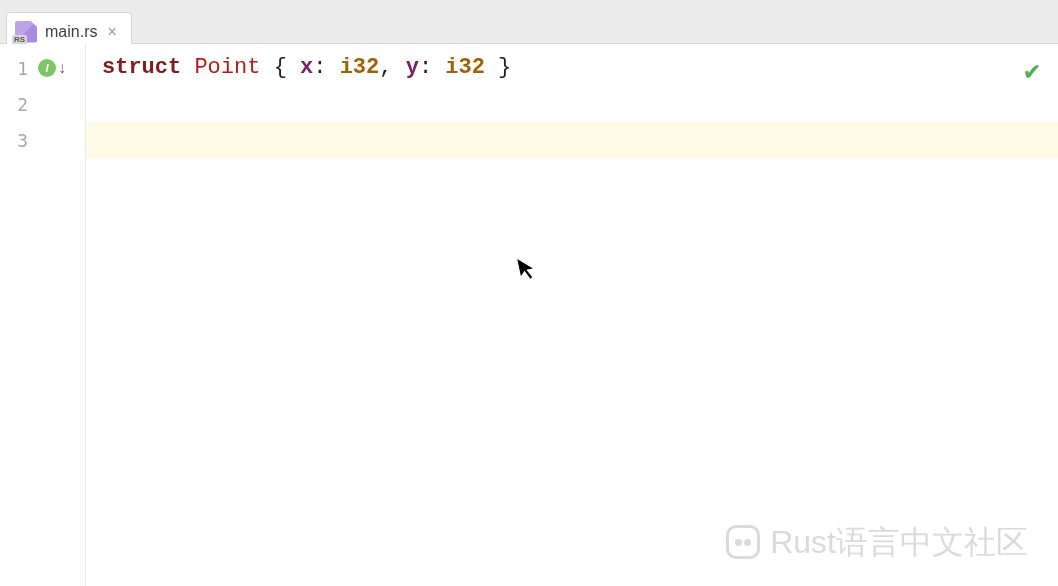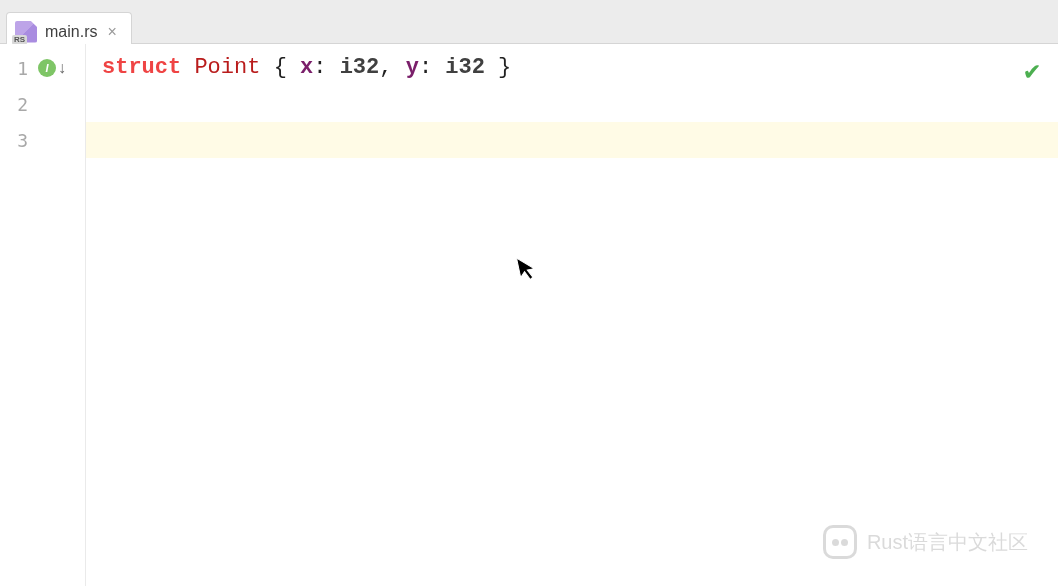--- a/index.html
+++ b/index.html
@@ -108,25 +108,25 @@
   }
   .code-line {
     height:36px;
     padding-left:16px;
     white-space:pre;
     position:relative;
   }
   .highlight-line {
     background:#fffbe6;
   }
-  .tok-kw    { color:#ef4444; font-weight:700; }
+  .tok-kw    { color:#7f1d1d; font-weight:700; }
   .tok-ident { color:#b91c1c; }
   .tok-punc  { color:#222222; }
   .tok-field { color:#7a1f6a; font-weight:600; }
-  .tok-type  { color:#404040; font-weight:700; }
+  .tok-type  { color:#a16207; font-weight:700; }
 
   .status-check {
     position:absolute;
     top:10px; right:18px;
     color:#4caf50;
     font-size:26px;
     font-weight:700;
   }
   .cursor-pointer-fake {
     position:absolute;
@@ -134,21 +134,21 @@
     font-size:26px;
     color:#000;
     transform: rotate(-12deg);
     pointer-events:none;
   }
   
   .wm-community {
     position:absolute;
     right:30px; bottom:26px;
     color:#bdbdbd;
-    font-size:20px;
+    font-size:32px;
     display:flex; align-items:center; gap:10px;
     opacity:0.55;
     font-family: "PingFang SC","Microsoft YaHei",sans-serif;
     padding-left: 28px;
   }
   .wm-icon {
     width:34px; height:34px; border:3px solid #bdbdbd; border-radius:10px;
     display:flex; align-items:center; justify-content:center;
   }
   .wm-icon::before, .wm-icon::after {

